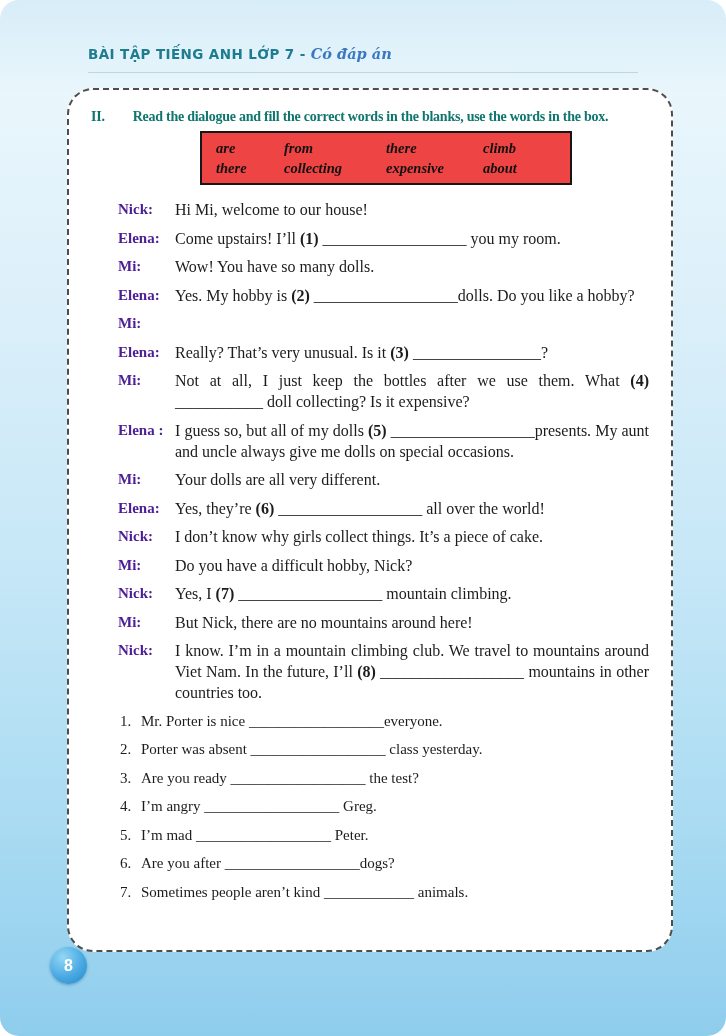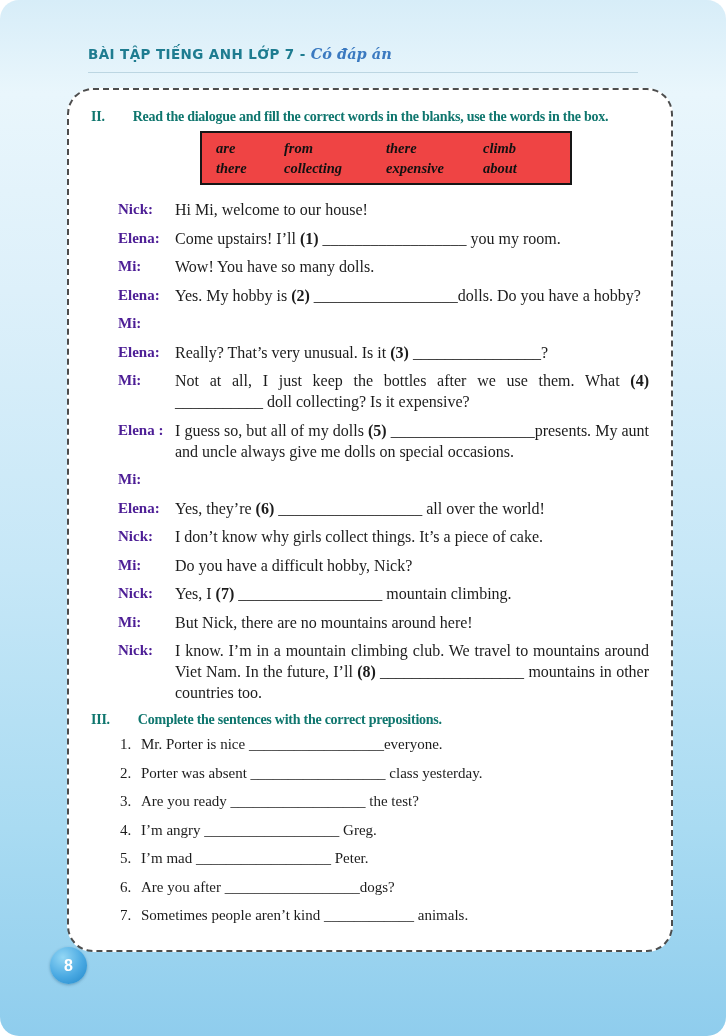--- a/index.html
+++ b/index.html
@@ -114,39 +114,40 @@
         <div class="dlg-row">
           <div class="dlg-speaker">Elena:</div>
           <div class="dlg-text"><span>Come upstairs! I’ll </span><span class="bold">(1)</span><span> __________________ you my room.</span></div>
         </div>
         <div class="dlg-row">
           <div class="dlg-speaker">Mi:</div>
           <div class="dlg-text"><span>Wow! You have so many dolls.</span></div>
         </div>
         <div class="dlg-row">
           <div class="dlg-speaker">Elena:</div>
-          <div class="dlg-text"><span>Yes. My hobby is </span><span class="bold">(2)</span><span> __________________dolls. Do you have a hobby?</span></div>
+          <div class="dlg-text"><span>Yes. My hobby is </span><span class="bold">(2)</span><span> __________________dolls. Do you like a hobby?</span></div>
         </div>
         <div class="dlg-row">
           <div class="dlg-speaker">Mi:</div>
         </div>
         <div class="dlg-row">
           <div class="dlg-speaker">Elena:</div>
           <div class="dlg-text"><span>Really? That’s very unusual. Is it </span><span class="bold">(3)</span><span> ________________?</span></div>
         </div>
         <div class="dlg-row">
           <div class="dlg-speaker">Mi:</div>
           <div class="dlg-text"><span>Not at all, I just keep the bottles after we use them. What </span><span class="bold">(4)</span><span> ___________ doll collecting? Is it expensive?</span></div>
         </div>
         <div class="dlg-row">
           <div class="dlg-speaker">Elena :</div>
           <div class="dlg-text"><span>I guess so, but all of my dolls </span><span class="bold">(5)</span><span> __________________presents. My aunt and uncle always give me dolls on special occasions.</span></div>
         </div>
         <div class="dlg-row">
           <div class="dlg-speaker">Mi:</div>
+          <div class="dlg-text"><span>Your dolls are all very different.</span></div>
         </div>
         <div class="dlg-row">
           <div class="dlg-speaker">Elena:</div>
           <div class="dlg-text"><span>Yes, they’re </span><span class="bold">(6)</span><span> __________________ all over the world!</span></div>
         </div>
         <div class="dlg-row">
           <div class="dlg-speaker">Nick:</div>
           <div class="dlg-text"><span>I don’t know why girls collect things. It’s a piece of cake.</span></div>
         </div>
         <div class="dlg-row">
@@ -160,24 +161,20 @@
         <div class="dlg-row">
           <div class="dlg-speaker">Mi:</div>
           <div class="dlg-text"><span>But Nick, there are no mountains around here!</span></div>
         </div>
         <div class="dlg-row">
           <div class="dlg-speaker">Nick:</div>
           <div class="dlg-text"><span>I know. I’m in a mountain climbing club. We travel to mountains around Viet Nam. In the future, I’ll </span><span class="bold">(8)</span><span> __________________ mountains in other countries too.</span></div>
         </div>
       </div>
 
-    <div class="section-heading s3">
-      <span>III.</span>
-      <span>Complete the sentences with the correct prepositions.</span>
-    </div>
 
     <div class="exercise">
         <div class="ex-item">
           <span class="ex-num">1.</span>
           <span class="ex-text">Mr. Porter is nice __________________everyone.</span>
         </div>
         <div class="ex-item">
           <span class="ex-num">2.</span>
           <span class="ex-text">Porter was absent __________________ class yesterday.</span>
         </div>

